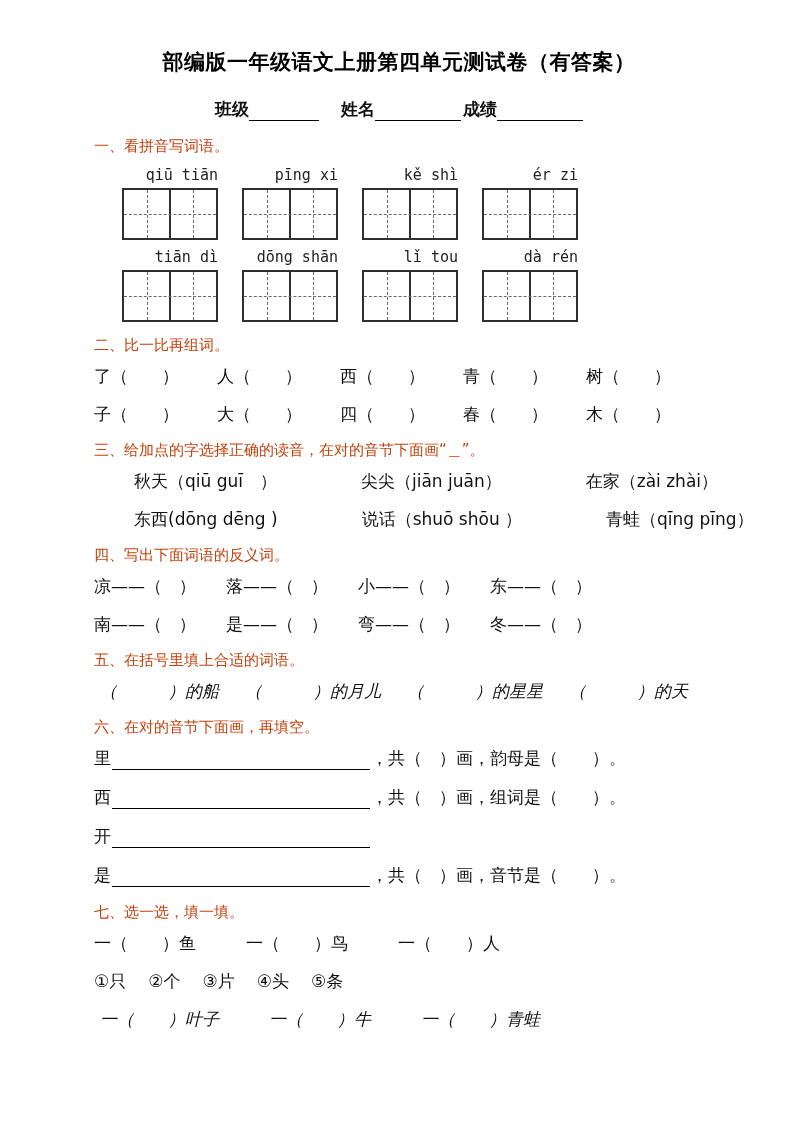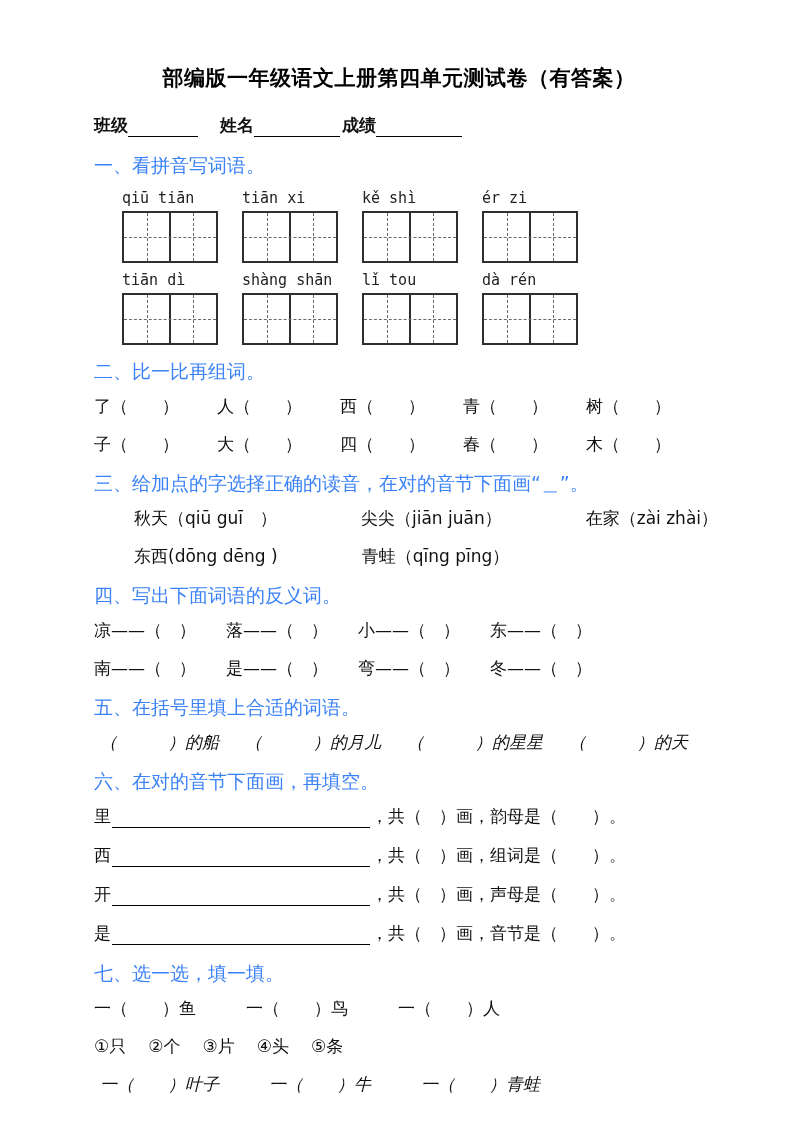--- a/index.html
+++ b/index.html
@@ -1,32 +1,32 @@
 <!DOCTYPE html>
 <html><head>
 <meta charset="utf-8">
 <style>
   html,body{margin:0;padding:0;background:#fff;}
   body{width:794px;height:1123px;font-family:"DejaVu Sans",sans-serif;color:#111;}
-  .page{box-sizing:border-box;width:794px;height:1123px;padding:64px 90px 0 94px;background:#fff;}
+  .page{box-sizing:border-box;width:794px;height:1123px;padding:48px 90px 0 94px;background:#fff;}
 
   .title{font-size:21px;font-weight:700;text-align:center;letter-spacing:.5px;margin:0 0 22px 0;color:#000;}
 
-  .info-line{display:flex;align-items:flex-end;font-size:17px;font-weight:700;margin-bottom:16px;}
+  .info-line{display:flex;justify-content:center;align-items:flex-end;font-size:17px;font-weight:700;margin-bottom:16px;}
   .blank{display:inline-block;border-bottom:1.6px solid #000;height:16px;}
   .b70{width:70px;margin-right:22px;}
   .b86{width:86px;}
   .b86b{width:86px;margin-right:2px;}
 
-  .sec-header{font-size:19px;margin:14px 0 10px 0;color:#3b82f6;}
+  .sec-header{font-size:15px;margin:14px 0 10px 0;color:#c2410c;}
   .row{display:flex;font-size:17px;margin:0 0 15px 0;white-space:nowrap;}
 
   
   .pyrow{display:flex;margin-left:28px;}
-  .pycol{width:96px;margin-right:24px;text-align:left;font-family:"DejaVu Sans Mono",monospace;font-size:15px;color:#222;}
+  .pycol{width:96px;margin-right:24px;text-align:right;font-family:"DejaVu Sans Mono",monospace;font-size:15px;color:#222;}
   .pycol.wide{white-space:nowrap;}
   .gridrow{display:flex;margin-left:28px;margin-top:4px;margin-bottom:8px;}
   .tzg{position:relative;width:96px;height:52px;border:2px solid #2f2f2f;box-sizing:border-box;margin-right:24px;background:#fff;}
   .tzg .vs{position:absolute;top:0;bottom:0;left:50%;margin-left:-1px;border-left:2px solid #2f2f2f;}
   .tzg .vd{position:absolute;top:0;bottom:0;border-left:1.6px dashed #6a6a6a;}
   .tzg .d1{left:25%;}
   .tzg .d2{left:75%;}
   .tzg .hd{position:absolute;left:0;right:0;top:50%;border-top:1.6px dashed #6a6a6a;}
 
   .gap38>span{margin-right:38px;}
@@ -53,21 +53,21 @@
       <span>姓名</span>
       <span class="blank b86b"></span>
       <span>成绩</span>
       <span class="blank b86"></span>
   </div>
 
   <div class="sec-header">一、看拼音写词语。</div>
 
   <div class="pyrow">
     <span class="pycol">qiū tiān</span>
-    <span class="pycol">tiān xi</span>
+    <span class="pycol">pīng xi</span>
     <span class="pycol">kě  shì</span>
     <span class="pycol">ér zi</span>
   </div>
   <div class="gridrow">
     <div class="tzg">
         <i class="vs"></i>
         <i class="vd d1"></i>
         <i class="vd d2"></i>
         <i class="hd"></i>
       </div>
@@ -86,21 +86,21 @@
     <div class="tzg">
         <i class="vs"></i>
         <i class="vd d1"></i>
         <i class="vd d2"></i>
         <i class="hd"></i>
       </div>
   </div>
 
   <div class="pyrow">
     <span class="pycol">tiān dì</span>
-    <span class="pycol wide">shàng shān</span>
+    <span class="pycol wide">dōng shān</span>
     <span class="pycol">lǐ tou</span>
     <span class="pycol">dà  rén</span>
   </div>
   <div class="gridrow">
     <div class="tzg">
         <i class="vs"></i>
         <i class="vd d1"></i>
         <i class="vd d2"></i>
         <i class="hd"></i>
       </div>
@@ -141,20 +141,21 @@
   </div>
 
   <div class="sec-header">三、给加点的字选择正确的读音，在对的音节下面画“＿”。</div>
   <div class="row gap44">
     <span>秋天（qiū  guī　）</span>
     <span>尖尖（jiān  juān）</span>
     <span>在家（zài  zhài）</span>
   </div>
   <div class="row gap44">
     <span>东西(dōng  dēng )</span>
+    <span>说话（shuō  shōu ）</span>
     <span>青蛙（qīng  pīng）</span>
   </div>
 
   <div class="sec-header">四、写出下面词语的反义词。</div>
   <div class="row gap30">
     <span>凉——（　）</span>
     <span>落——（　）</span>
     <span>小——（　）</span>
     <span>东——（　）</span>
   </div>
@@ -180,21 +181,20 @@
       <span>，共（　）画，韵母是（　　）。</span>
   </div>
   <div class="stroke-line">
     <span>西</span>
       <span class="stroke-blank"></span>
       <span>，共（　）画，组词是（　　）。</span>
   </div>
   <div class="stroke-line">
     <span>开</span>
       <span class="stroke-blank"></span>
-      <span>，共（　）画，声母是（　　）。</span>
   </div>
   <div class="stroke-line">
     <span>是</span>
       <span class="stroke-blank"></span>
       <span>，共（　）画，音节是（　　）。</span>
   </div>
 
   <div class="sec-header">七、选一选，填一填。</div>
   <div class="row gap50">
     <span>一（　　）鱼</span>

